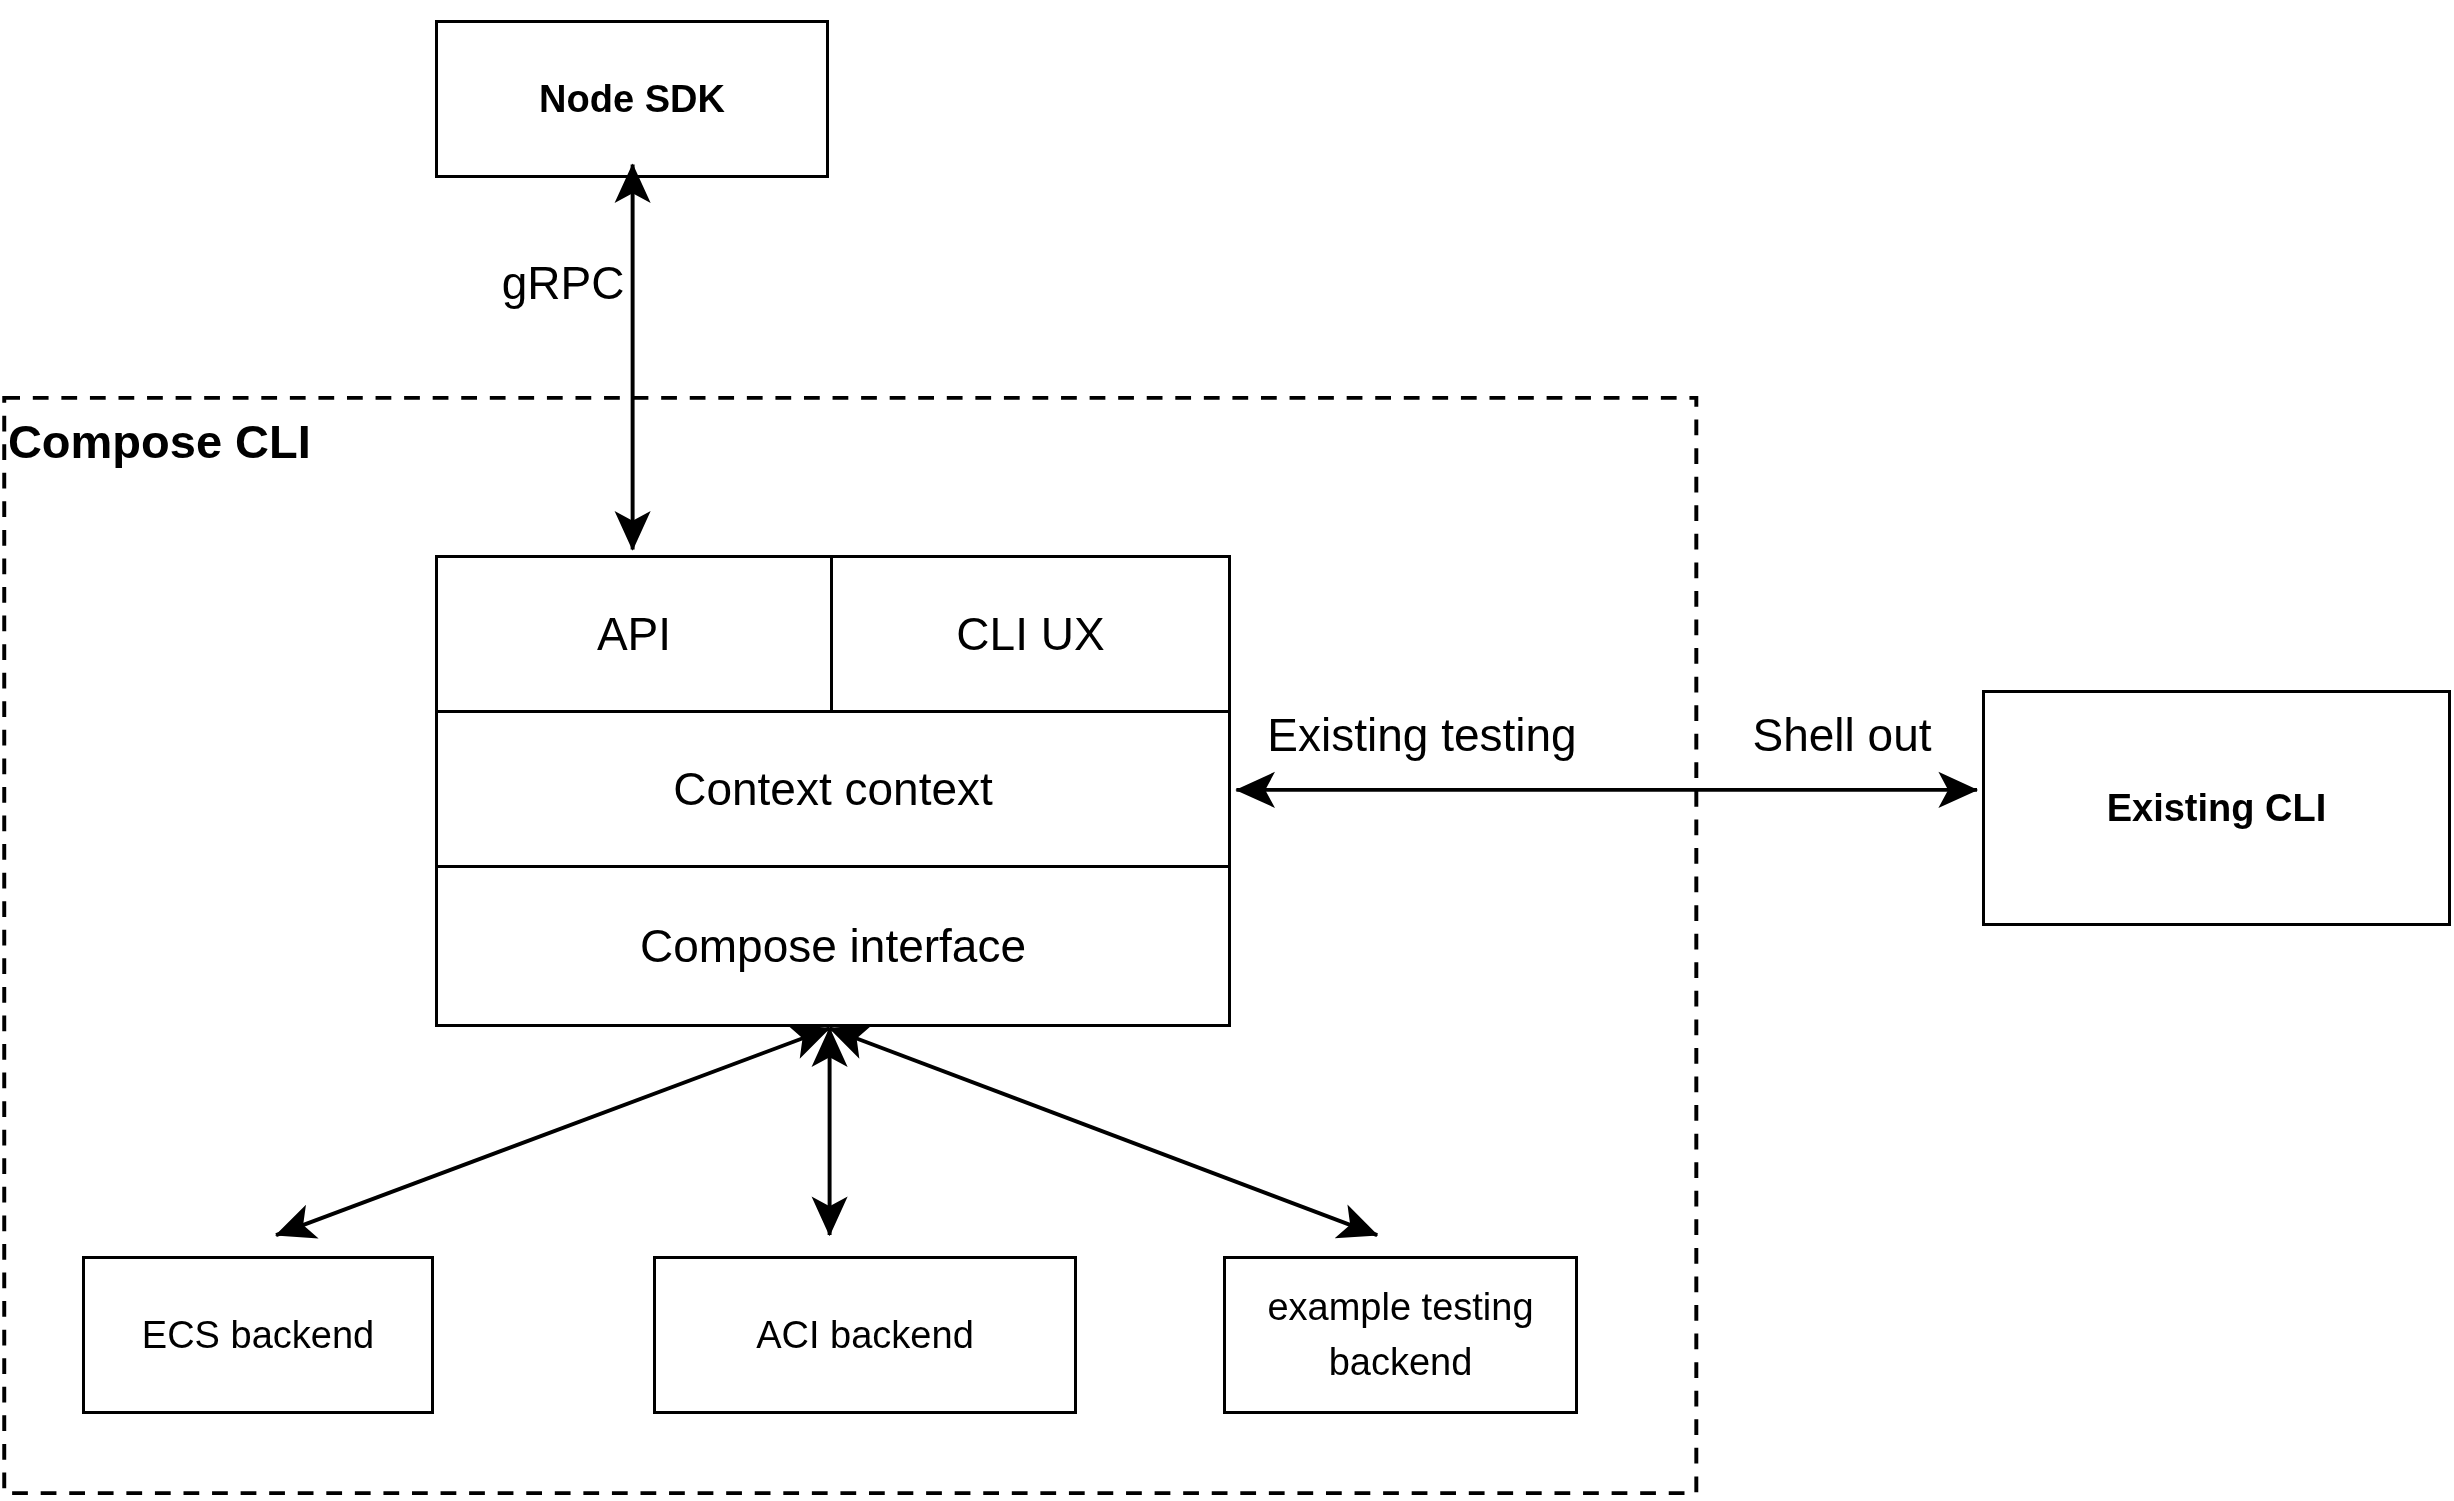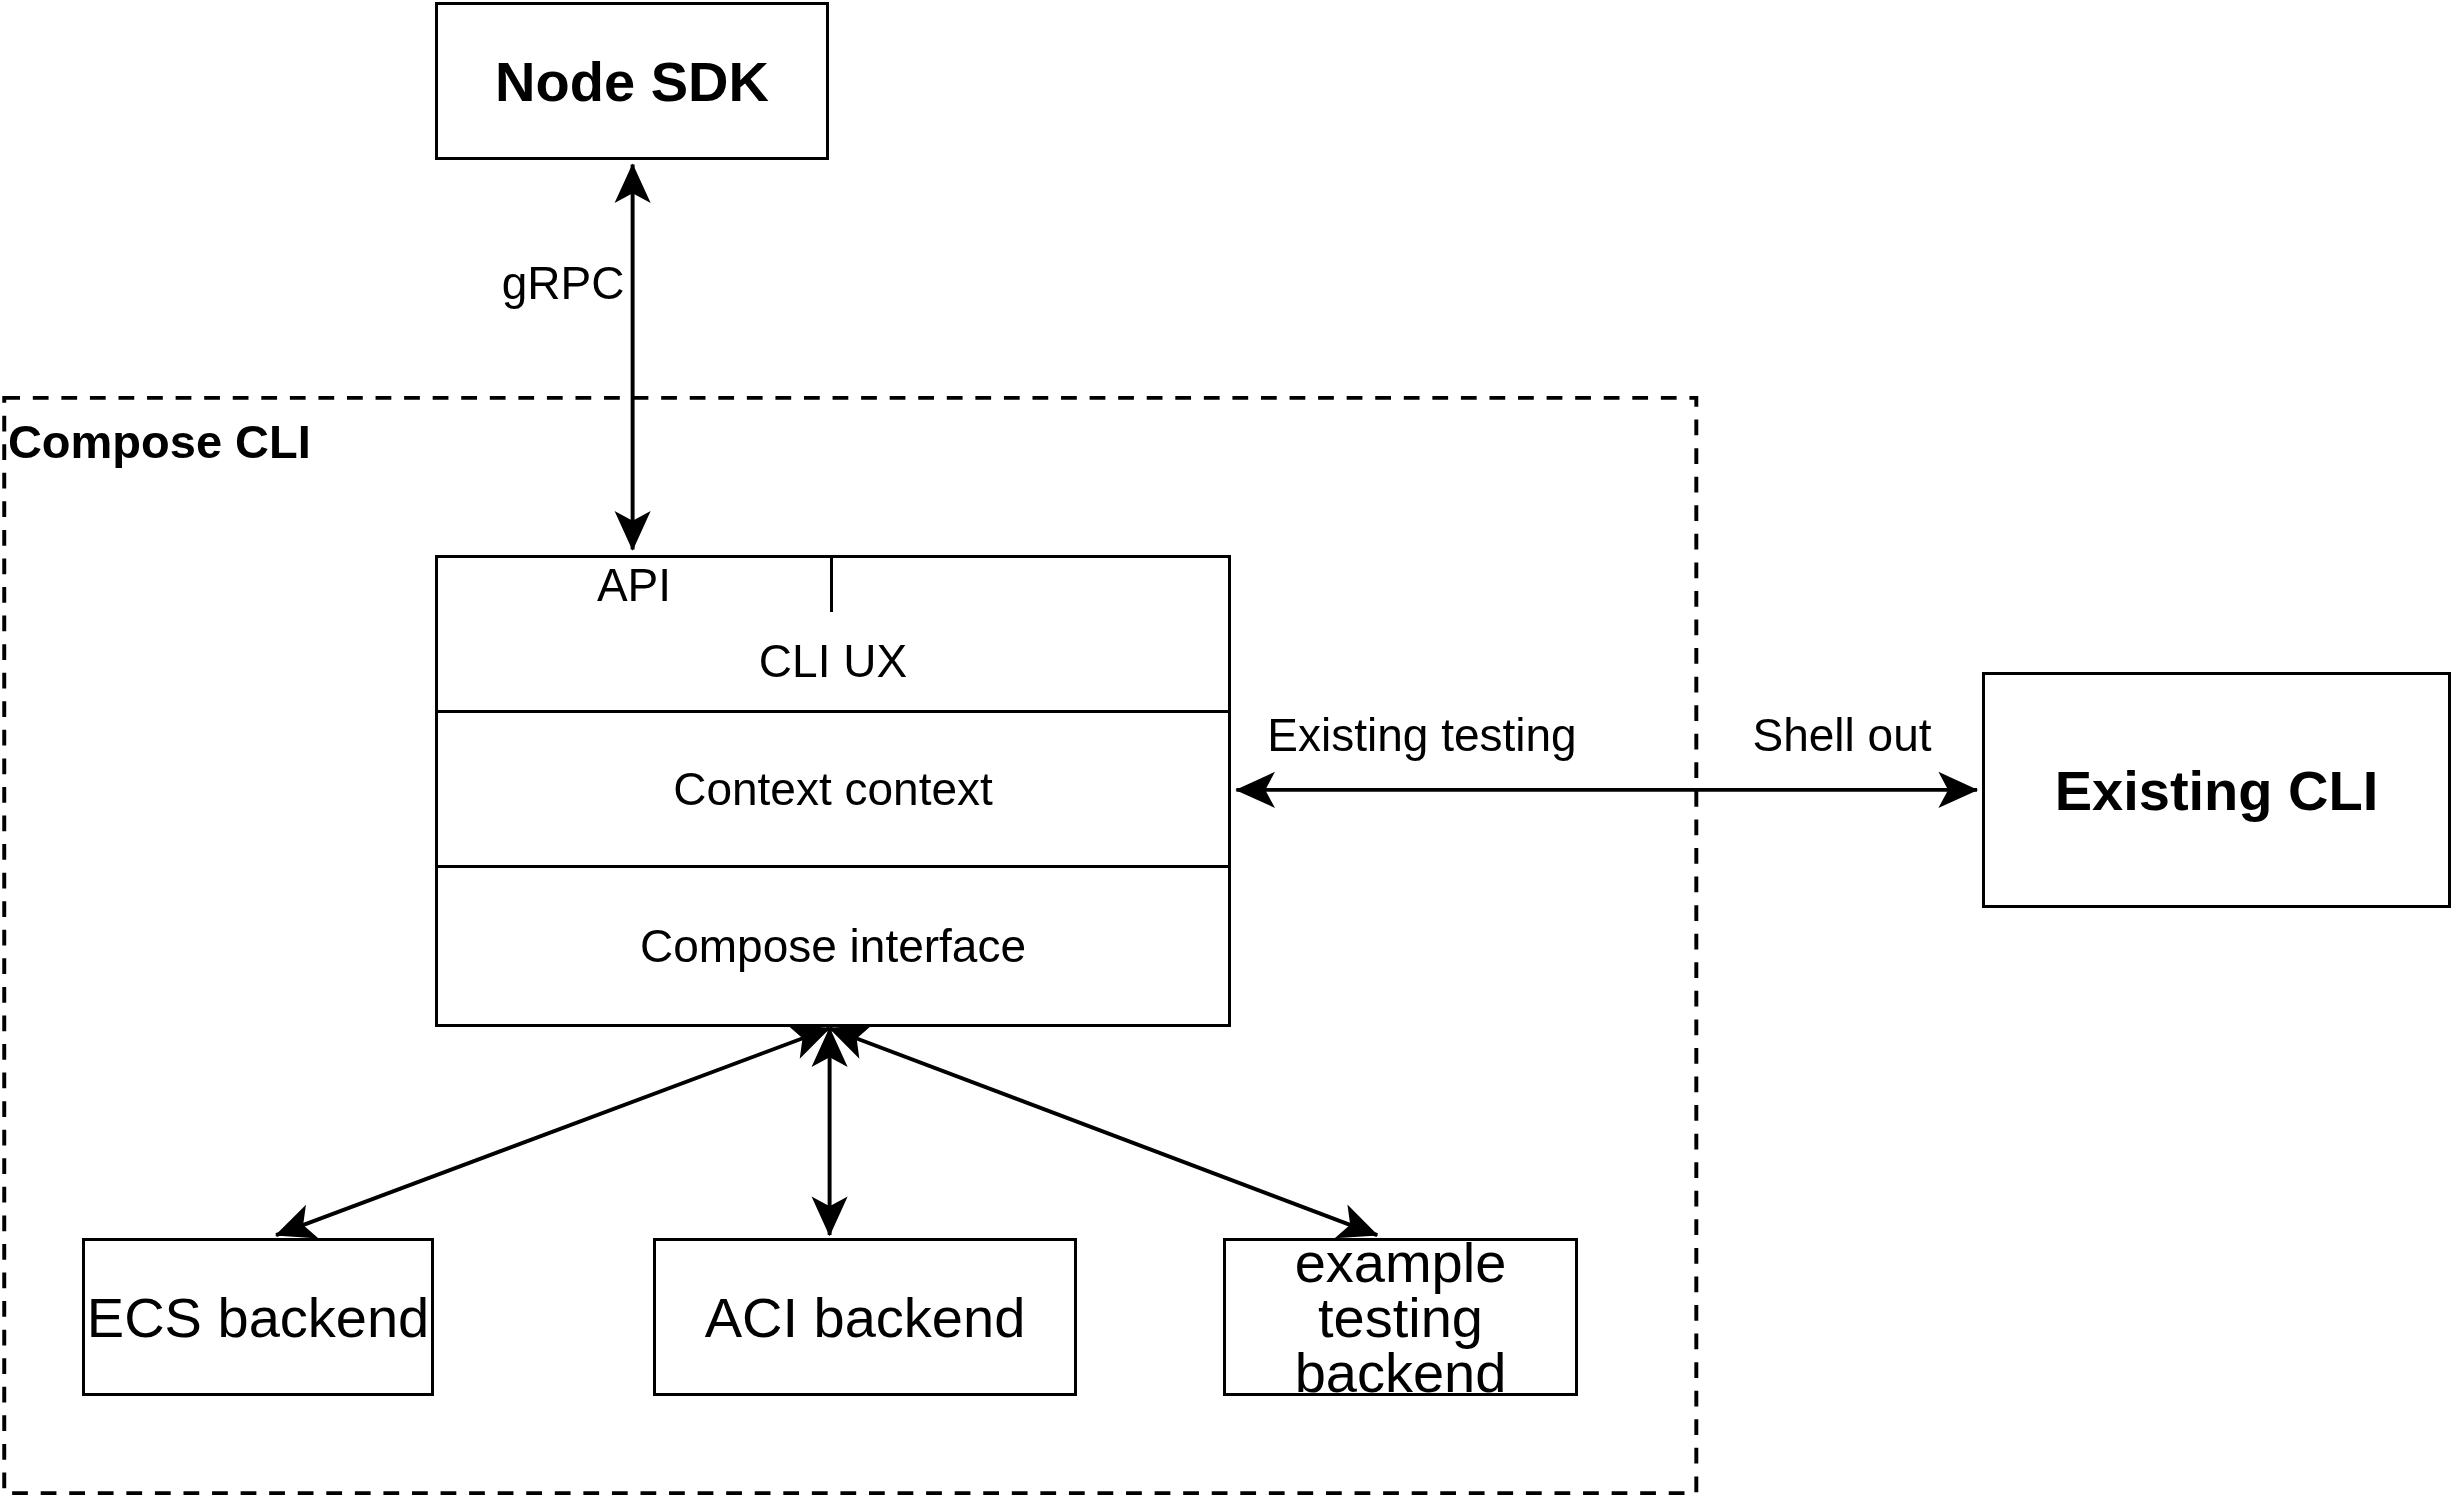--- a/index.html
+++ b/index.html
@@ -18,23 +18,24 @@
   }
   .box {
     position: absolute;
     box-sizing: border-box;
     background: #ffffff;
     border: 3.9px solid #000000;
     display: flex;
     align-items: center;
     justify-content: center;
     text-align: center;
-    font-size: 56px;
+    font-size: 38px;
     line-height: 55px;
     z-index: 1;
+    margin-top: 18px;
   }
   .bold { font-weight: bold; }
 
   
   #node-sdk { left: 435px; top: 2px; width: 394px; height: 158px; }
 
   
   #existing-cli { left: 1982px; top: 672px; width: 469px; height: 236px; }
 
   
@@ -46,21 +47,20 @@
     background: #ffffff;
     display: flex;
     flex-direction: column;
     z-index: 1;
     font-size: 46px;
   }
   .stack-row {
     box-sizing: border-box;
     display: flex;
     align-items: stretch;
-    flex-direction: column;
   }
   #stack-row-top { height: 155px; border-bottom: 3.9px solid #000000; }
   #stack-row-mid { height: 155px; border-bottom: 3.9px solid #000000; }
   #stack-row-bot { flex: 1; }
   .cell {
     display: flex;
     align-items: center;
     justify-content: center;
     box-sizing: border-box;
   }

